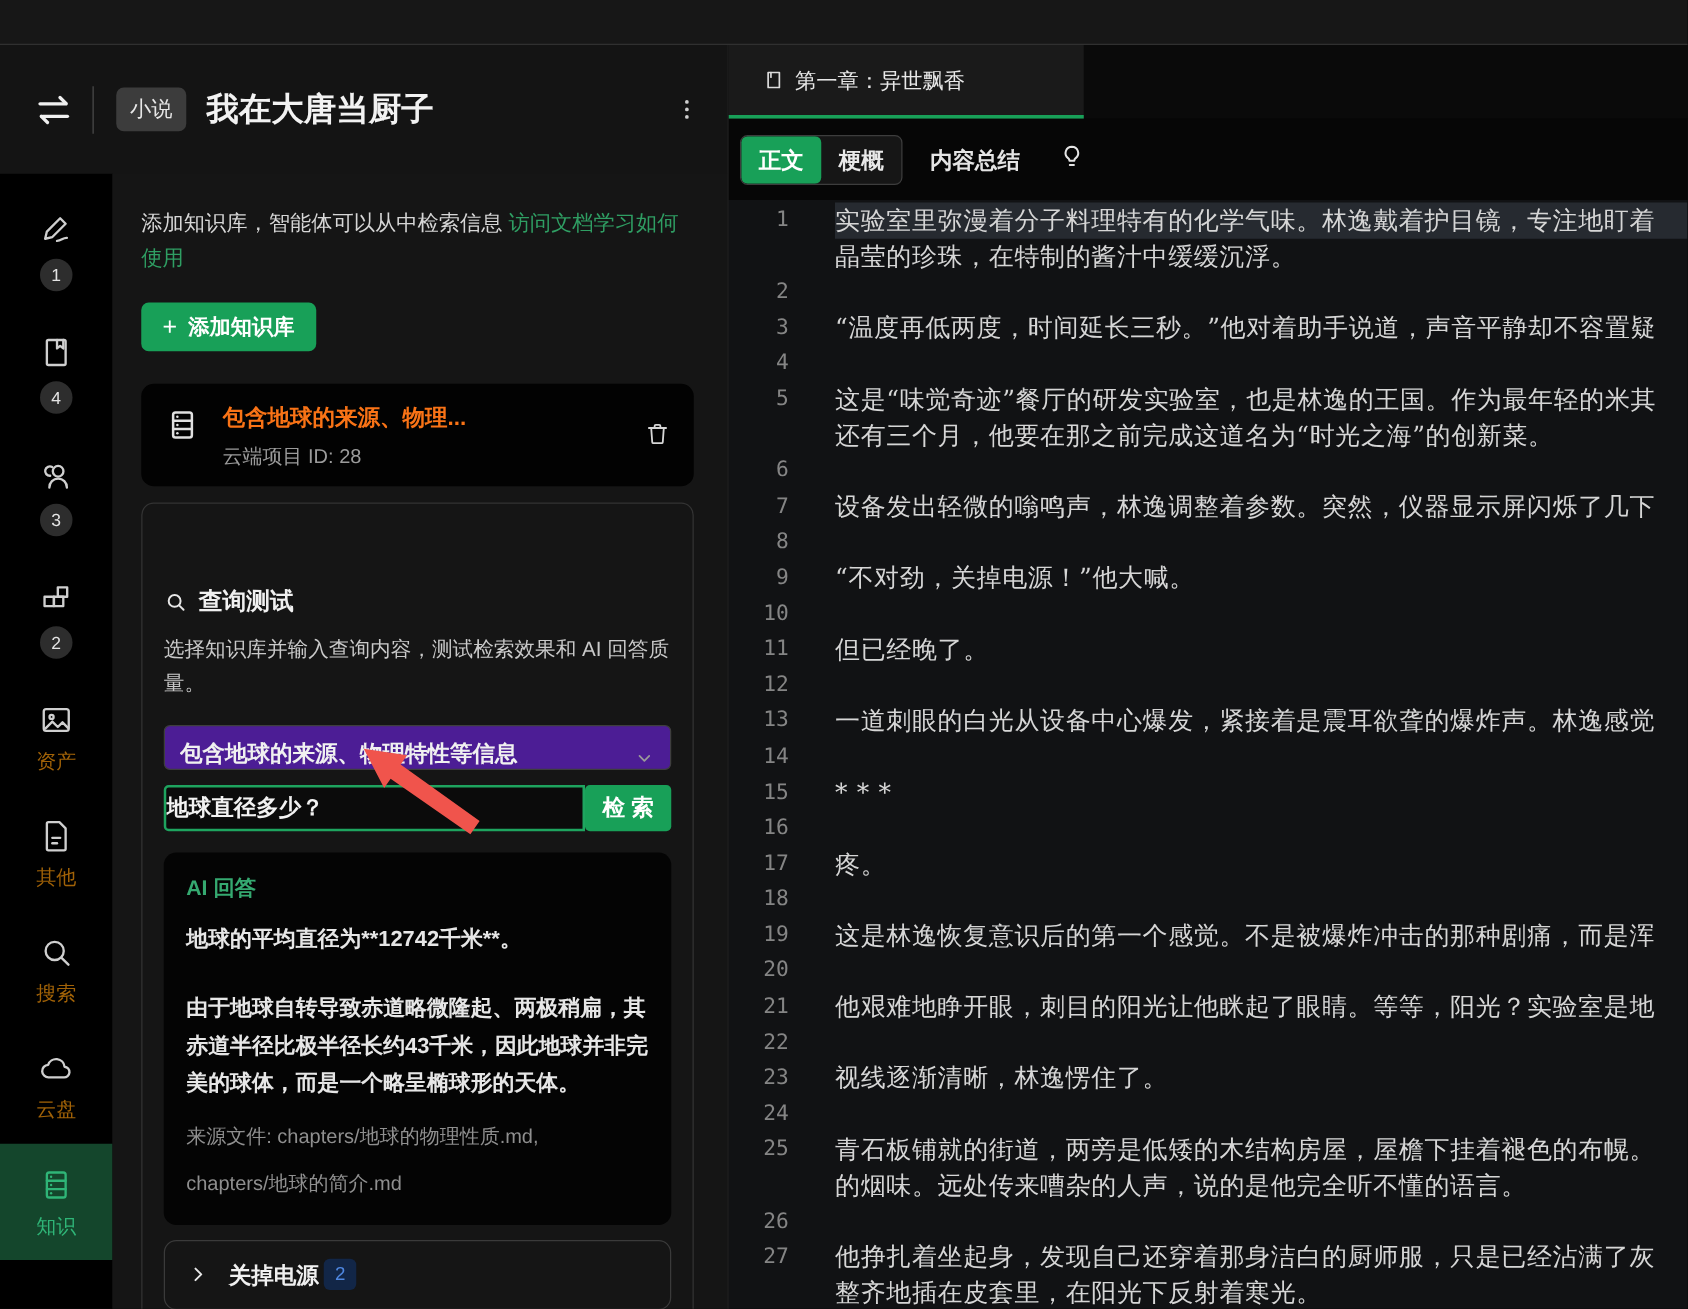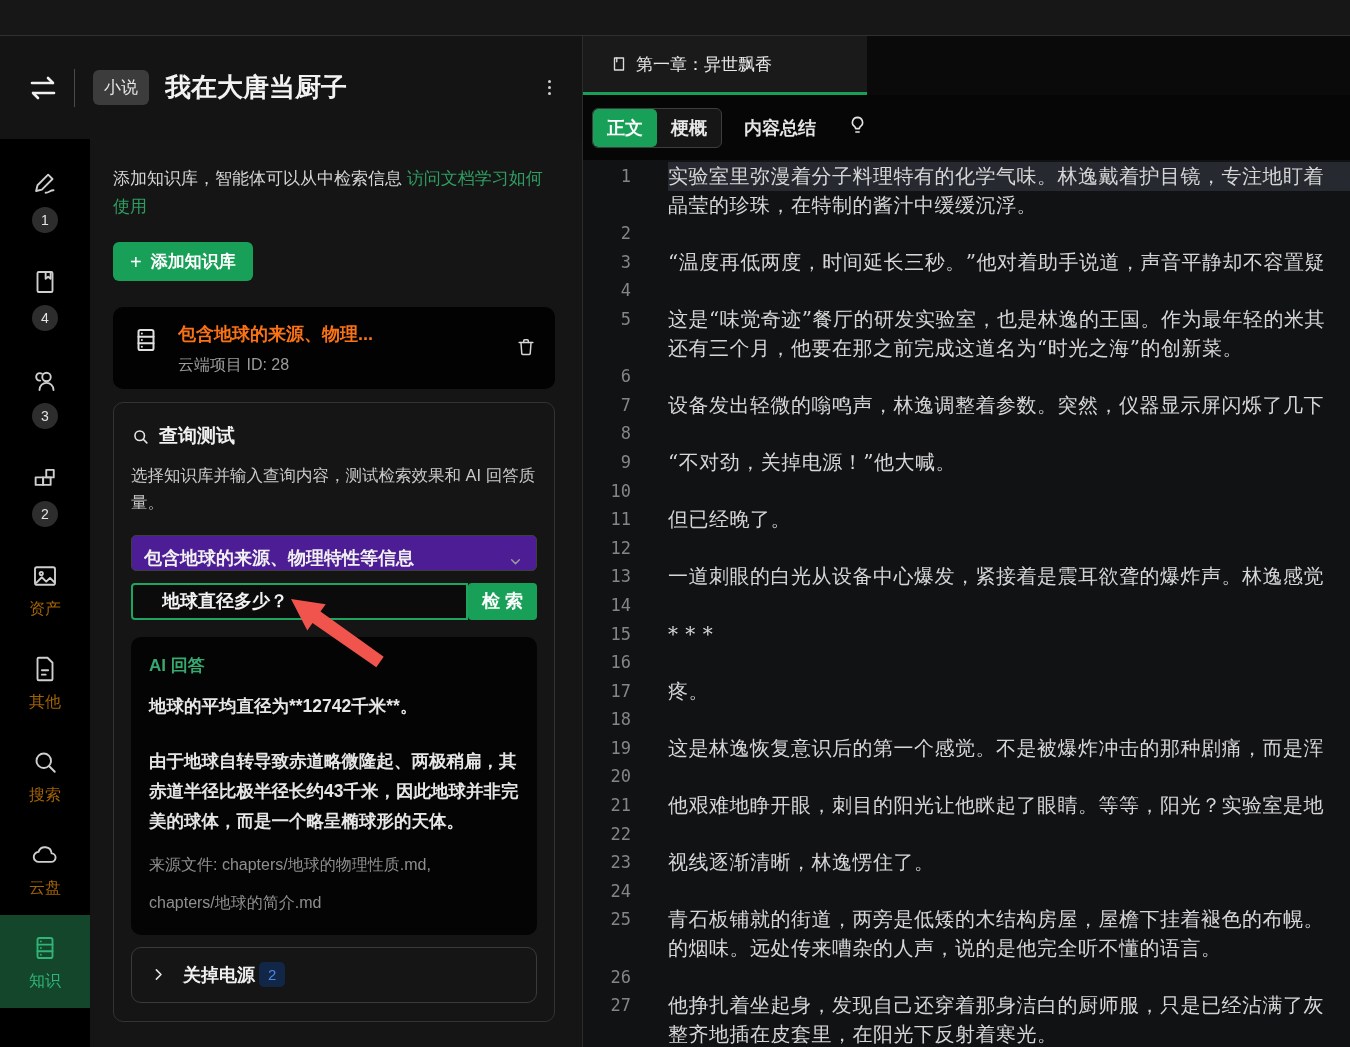--- a/index.html
+++ b/index.html
@@ -44,29 +44,29 @@
 
   .kb-card { margin-top:26px; width:442px; background:#020202; border-radius:10px; padding:15px 18px 13px 18px; display:flex; align-items:flex-start; cursor:pointer; }
   .kb-card svg.db { width:30px; height:30px; stroke:#e0e0e0; flex:none; margin-top:3px; }
   .kb-meta { flex:1; margin-left:17px; min-width:0; }
   .kb-title { font-size:18px; font-weight:bold; color:#f97316; white-space:nowrap; overflow:hidden; }
   .kb-sub { font-size:16px; color:#9b9b9b; margin-top:9px; }
   .kb-trash { width:22px; height:22px; margin-top:14px; flex:none; cursor:pointer; }
   .kb-trash svg { width:22px; height:22px; stroke:#d6d6d6; }
 
   .query-panel { margin-top:13px; width:442px; border:1px solid #333; border-radius:10px; padding:20px 17px 18px 17px; }
-  .qp-head { display:flex; align-items:center; gap:9px; }
+  .qp-head { display:flex; align-items:center; gap:9px;margin-top:45px; }
   .qp-head svg { width:19px; height:19px; stroke:#e6e6e6; }
   .qp-title { font-size:19px; font-weight:bold; color:#f0f0f0; }
   .qp-desc { margin-top:13px; font-size:16.5px; line-height:1.62; color:#c9c9c9; }
   .qp-select { margin-top:19px; height:36px; border:1px solid #3e3e3e; border-radius:5px; background:#4c1d95; display:flex; align-items:flex-end; padding:0 12px; cursor:pointer; }
   .qp-select .sel-text { flex:1; font-size:18px; font-weight:bold; color:#f0f0f0; white-space:nowrap; overflow:hidden; }
   .qp-select svg { width:17px; height:17px; stroke:#9a9a9a; flex:none; }
   .qp-inputrow { margin-top:12px; display:flex; height:37px; }
-  .qp-input { flex:1; background:#0b0b0b; border:2px solid #1ea45f; border-radius:4px 0 0 4px; color:#f2f2f2; font-size:18px; font-weight:bold; padding:0 29px; outline:none; font-family:"Liberation Sans", sans-serif; min-width:0; }
+  .qp-input { flex:1; background:#0b0b0b; border:2px solid #1ea45f; border-radius:4px 0 0 4px; color:#f2f2f2; font-size:18px; font-weight:bold; padding:0 0; outline:none; font-family:"Liberation Sans", sans-serif; min-width:0; }
   .qp-search-btn { width:69px; flex:none; background:#18a058; border:none; border-radius:4px; color:#fff; font-size:18px; font-weight:bold; cursor:pointer; white-space:nowrap; }
 
   .ai-card { margin-top:17px; background:#040404; border-radius:10px; padding:17px 18px 20px 18px; }
   .ai-label { color:#35a970; font-size:17px; font-weight:bold; }
   .ai-p { margin-top:15px; font-size:17.5px; font-weight:bold; line-height:1.7; color:#e6e6e6; }
   .ai-p + .ai-p { margin-top:26px; }
   .ai-src { margin-top:16px; font-size:16px; color:#8f8f8f; line-height:1.5; }
   .ai-src + .ai-src { margin-top:14px; }
 
   .match-row { margin-top:12px; height:56px; border:1px solid #3a3a3a; border-radius:10px; display:flex; align-items:center; padding:0 18px; cursor:pointer; }

